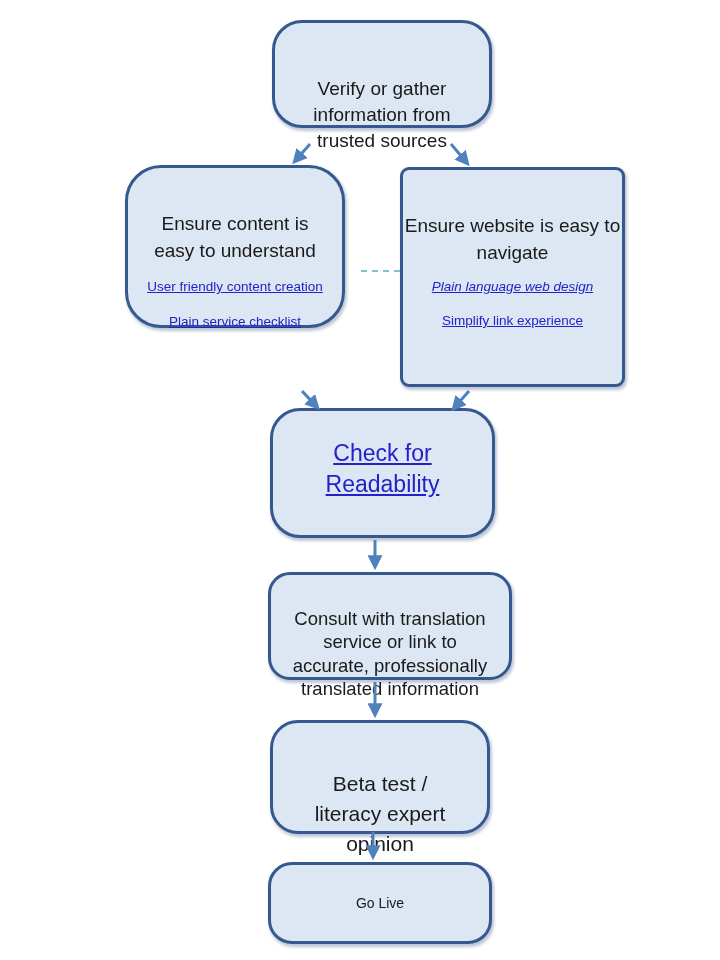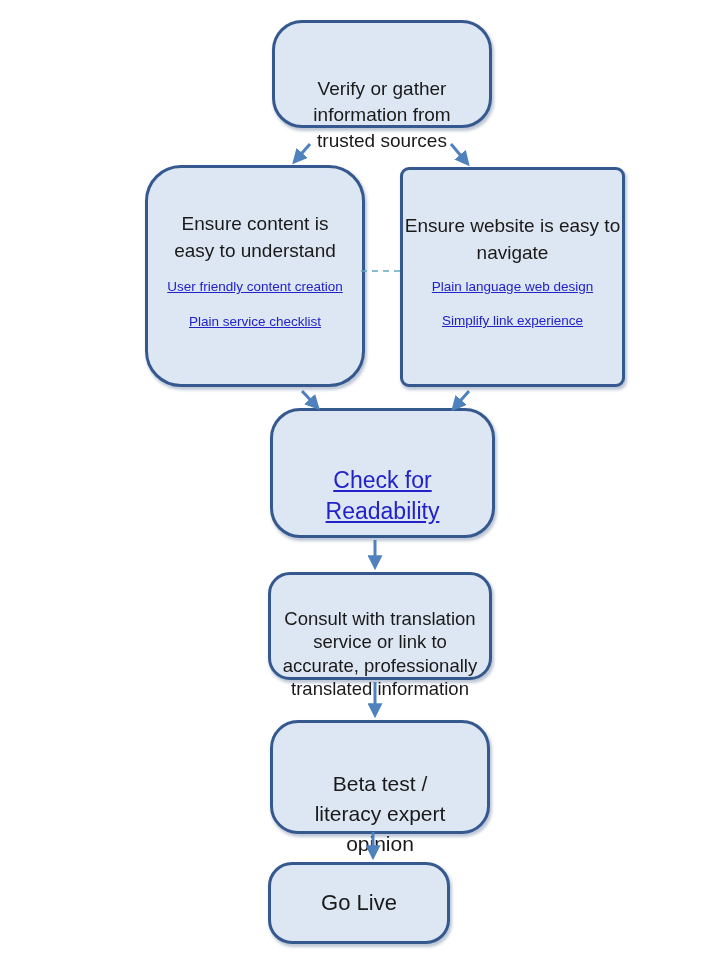--- a/index.html
+++ b/index.html
@@ -30,21 +30,21 @@
     white-space: pre-line;
   }
   .node .heading, .node .body-text { white-space: pre-line; }
   #node-verify {
     left: 272px; top: 20px; width: 220px; height: 108px;
     border-radius: 30px;
     font-size: 19px; line-height: 26px;
     padding-top: 27px;
   }
   #node-content {
-    left: 145px; top: 165px; width: 220px; height: 222px;
+    left: 125px; top: 165px; width: 220px; height: 163px;
     border-radius: 36px;
     font-size: 19px; line-height: 27px;
     padding-top: 15px;
   }
   #node-navigate {
     left: 400px; top: 167px; width: 225px; height: 220px;
     border-radius: 9px;
     font-size: 19px; line-height: 27px;
     padding-top: 15px;
   }
@@ -53,52 +53,52 @@
     left: 0; right: 0;
     font-size: 13.5px;
     line-height: 17px;
     color: var(--link);
     text-decoration: underline;
     white-space: nowrap;
     cursor: pointer;
   }
   #node-content .mini-link.first    { top: 110px; }
   #node-content .mini-link.second   { top: 145px; }
-  #node-navigate .mini-link.first   { top: 108px; }
+  #node-navigate .mini-link.first   { top: 108px; font-style: italic; }
   #node-navigate .mini-link.second  { top: 142px; }
   #node-readability {
     left: 270px; top: 408px; width: 225px; height: 130px;
     border-radius: 30px;
-    display: flex; align-items: flex-end; justify-content: center;
+    display: flex; align-items: center; justify-content: center;
     padding-bottom: 8px;
   }
   #node-readability .big-link {
     font-size: 23px;
     line-height: 31px;
     color: var(--link);
     text-decoration: underline;
     white-space: pre-line;
     cursor: pointer;
   }
   #node-consult {
-    left: 268px; top: 572px; width: 224px; height: 108px;
+    left: 268px; top: 572px; width: 244px; height: 108px;
     border-radius: 22px;
     font-size: 18.5px; line-height: 23.5px;
     padding-top: 8px;
   }
   #node-beta {
     left: 270px; top: 720px; width: 220px; height: 114px;
     border-radius: 28px;
     font-size: 21px; line-height: 30px;
     padding-top: 16px;
   }
   #node-golive {
-    left: 268px; top: 862px; width: 182px; height: 82px;
+    left: 268px; top: 862px; width: 224px; height: 82px;
     border-radius: 24px;
-    font-size: 22px;
+    font-size: 14px;
     display: flex; align-items: center; justify-content: center;
   }
   svg.connectors {
     position: absolute;
     left: 0; top: 0;
     width: 720px; height: 960px;
     pointer-events: none;
   }
   svg.connectors .arrow-line {
     stroke: var(--arrow);

